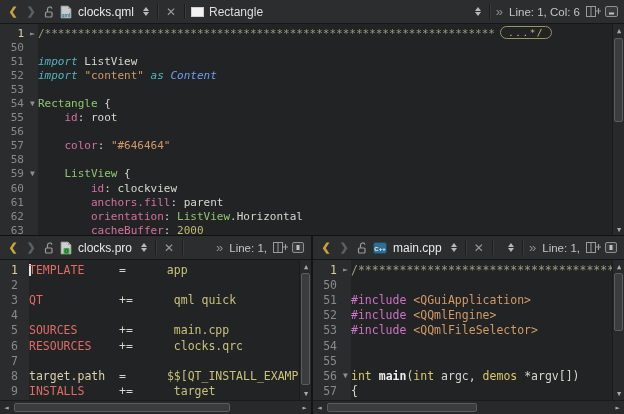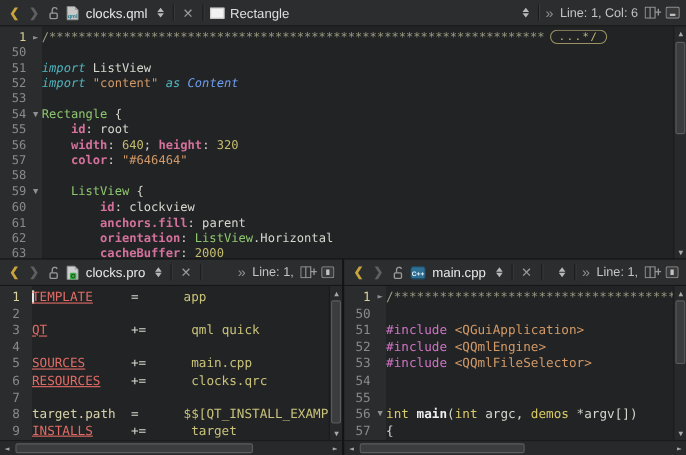--- a/index.html
+++ b/index.html
@@ -52,30 +52,30 @@
   .bl-ed .ln{width:21px;} .bl-ed .fold{width:8px;}
   .bl-ed .lines{background:linear-gradient(90deg,var(--gutter) 0,var(--gutter) 29px,var(--edbg) 29px);}
   .br-ed .ln{width:27px;} .br-ed .fold{width:11px;}
   .br-ed .lines{background:linear-gradient(90deg,var(--gutter) 0,var(--gutter) 38px,var(--edbg) 38px);}
 
   
   .cmt{color:#9c9c84;}
   .kw{color:#4fb5c0;font-style:italic;}
   .type{color:#8fc76f;}
   .mod{color:#6f9ef0;font-style:italic;}
-  .prop{color:#d4719c;font-weight:bold;}
+  .prop{color:#d4719c;}
   .num{color:#c3bb6e;}
   .str{color:#d29a68;}
   .ident{color:#d8d8d0;}
   .plain{color:#d6d6cf;}
   .pp{color:#cb74c4;}
   .inc{color:#d29a68;}
   .ckw{color:#d9c968;}
   .fn{color:#eeeeee;font-weight:bold;}
-  .var{color:#e06c65;text-decoration:underline;}
+  .var{color:#e06c65;}
   .val{color:#c9c27a;margin-left:34px;}
   .path{color:#d8d2a8;}
   .badge{display:inline-block;border:1px solid #9a9164;border-radius:7px;color:#c8bd7c;
     padding:0 7px;font-size:9.5px;line-height:11px;letter-spacing:1.5px;margin-left:5px;
     vertical-align:1px;}
   .cursor{display:inline-block;width:1.5px;height:12px;background:#e6e6e6;
     vertical-align:-2px;margin-right:-1.5px;}
 
   
   .vscroll{position:absolute;top:0;right:0;width:12px;bottom:0;background:var(--scrolltrack);
@@ -161,21 +161,21 @@
 
   <div id="top-editor" class="editor top-ed">
     <div class="lines">
         <div class="row cur"><span class="ln">1</span><span class="fold">►</span><span class="code"><span class="cmt">/********************************************************************</span><span class="badge">...*/</span></span></div>
         <div class="row"><span class="ln">50</span><span class="fold"></span><span class="code"></span></div>
         <div class="row"><span class="ln">51</span><span class="fold"></span><span class="code"><span class="kw">import</span><span class="plain"> ListView</span></span></div>
         <div class="row"><span class="ln">52</span><span class="fold"></span><span class="code"><span class="kw">import</span><span class="plain"> </span><span class="str">"content"</span><span class="plain"> </span><span class="kw">as</span><span class="plain"> </span><span class="mod">Content</span></span></div>
         <div class="row"><span class="ln">53</span><span class="fold"></span><span class="code"></span></div>
         <div class="row"><span class="ln">54</span><span class="fold">▼</span><span class="code"><span class="type">Rectangle</span><span class="plain"> {</span></span></div>
         <div class="row"><span class="ln">55</span><span class="fold"></span><span class="code"><span class="plain">    </span><span class="prop">id</span><span class="plain">: </span><span class="ident">root</span></span></div>
-        <div class="row"><span class="ln">56</span><span class="fold"></span><span class="code"><span class="plain">    </span><span class="prop">width</span><span class="plain">: </span><span class="num">640</span><span class="plain">; </span><span class="prop">height</span><span class="plain">: </span><span class="num">320</span></span></div>
+        <div class="row"><span class="ln">56</span><span class="fold"></span></div>
         <div class="row"><span class="ln">57</span><span class="fold"></span><span class="code"><span class="plain">    </span><span class="prop">color</span><span class="plain">: </span><span class="str">"#646464"</span></span></div>
         <div class="row"><span class="ln">58</span><span class="fold"></span><span class="code"></span></div>
         <div class="row"><span class="ln">59</span><span class="fold">▼</span><span class="code"><span class="plain">    </span><span class="type">ListView</span><span class="plain"> {</span></span></div>
         <div class="row"><span class="ln">60</span><span class="fold"></span><span class="code"><span class="plain">        </span><span class="prop">id</span><span class="plain">: </span><span class="ident">clockview</span></span></div>
         <div class="row"><span class="ln">61</span><span class="fold"></span><span class="code"><span class="plain">        </span><span class="prop">anchors.fill</span><span class="plain">: </span><span class="ident">parent</span></span></div>
         <div class="row"><span class="ln">62</span><span class="fold"></span><span class="code"><span class="plain">        </span><span class="prop">orientation</span><span class="plain">: </span><span class="type">ListView</span><span class="plain">.Horizontal</span></span></div>
         <div class="row"><span class="ln">63</span><span class="fold"></span><span class="code"><span class="plain">        </span><span class="prop">cacheBuffer</span><span class="plain">: </span><span class="num">2000</span></span></div>
       </div>
     <div class="vscroll">
       <span class="sarrow" style="top:0">▲</span>

